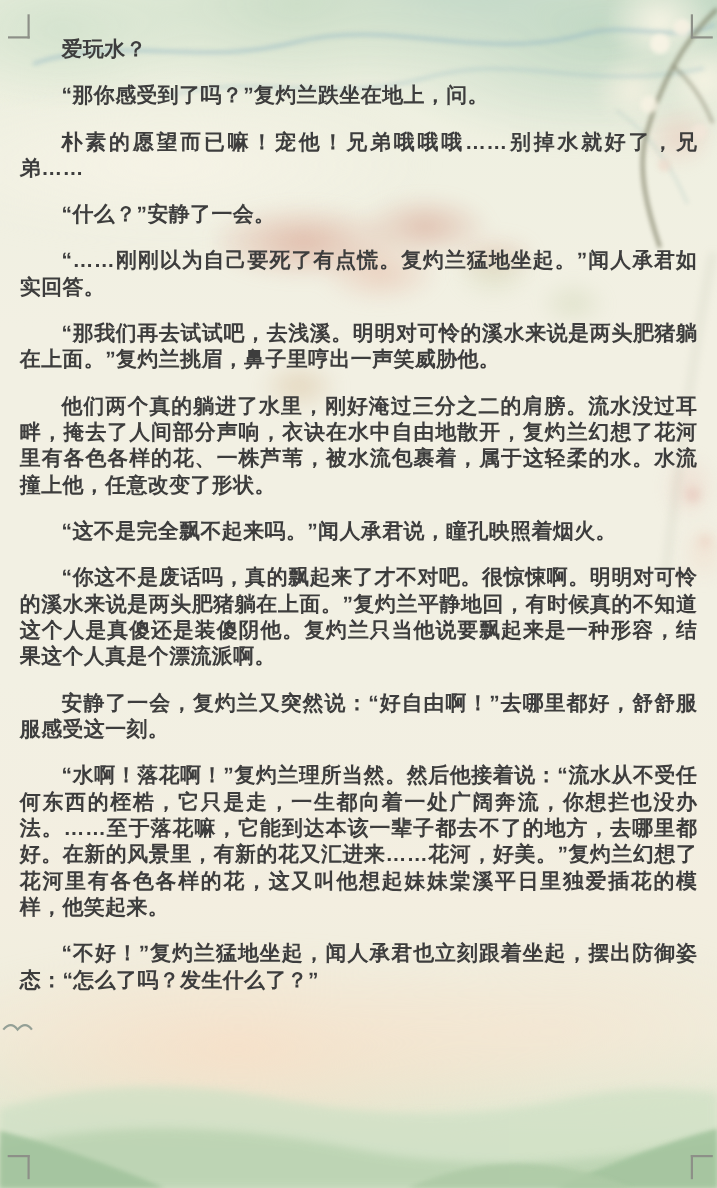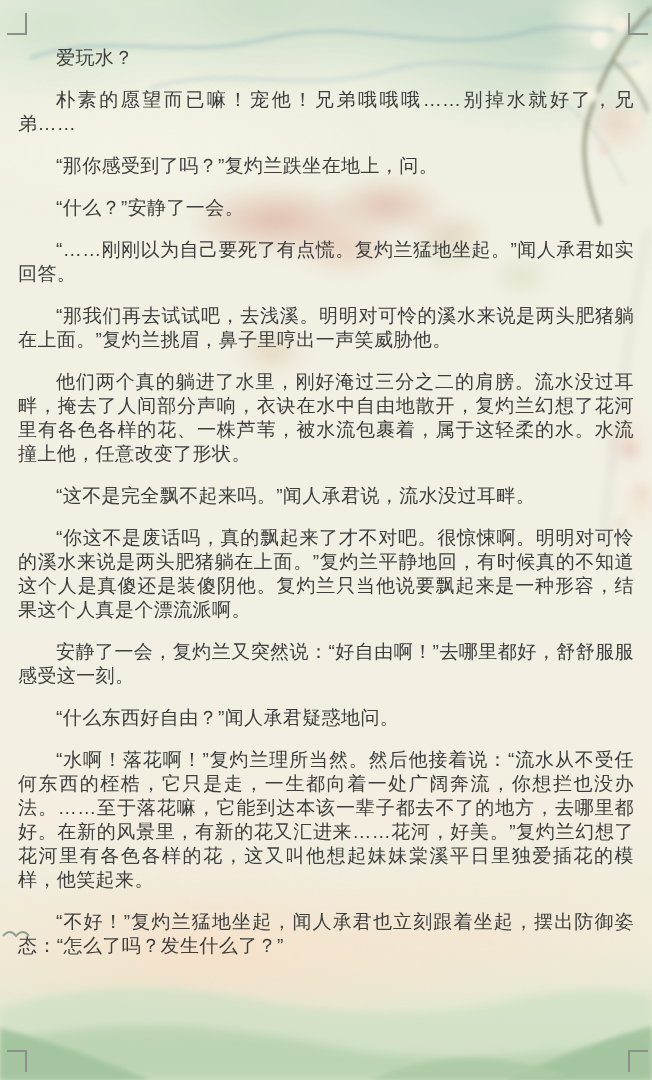--- a/index.html
+++ b/index.html
@@ -79,21 +79,21 @@
   .corner.tr{left:628px;top:13px;border-left:2px solid #8d9088;border-bottom:2px solid #8d9088;}
   .corner.bl{left:7px;top:1050px;border-right:2px solid #8d9088;border-top:2px solid #8d9088;}
   .corner.br{left:628px;top:1050px;border-left:2px solid #8d9088;border-top:2px solid #8d9088;}
 
   
   .reader{
     position:absolute;left:18px;right:18px;top:30px;z-index:2;
     color:#3d3d3d;font-size:19px;line-height:24px;
     text-align:justify;letter-spacing:.4px;
   }
-  .reader p.para{margin:16px 0 18px 0;text-indent:2em;}
+  .reader p.para{margin:4px 0 18px 0;text-indent:2em;font-weight:bold;}
 </style>
 </head>
 <body>
 
 <div class="bg">
   <div class="blob canopy"></div>
   <div class="blob fog"></div>
   <div class="blob pink-patch"></div>
   <div class="blob tan-shape"></div>
   <div class="blob leaves-mid"></div>
@@ -140,25 +140,24 @@
   </svg>
 </div>
 
 <div class="corner tl"></div>
 <div class="corner tr"></div>
 <div class="corner bl"></div>
 <div class="corner br"></div>
 
 <div class="reader">
     <p class="para">爱玩水？</p>
+    <p class="para">“那你感受到了吗？”复灼兰跌坐在地上，问。</p>
     <p class="para">朴素的愿望而已嘛！宠他！兄弟哦哦哦……别掉水就好了，兄弟……</p>
-    <p class="para">“那你感受到了吗？”复灼兰跌坐在地上，问。</p>
     <p class="para">“什么？”安静了一会。</p>
     <p class="para">“……刚刚以为自己要死了有点慌。复灼兰猛地坐起。”闻人承君如实回答。</p>
     <p class="para">“那我们再去试试吧，去浅溪。明明对可怜的溪水来说是两头肥猪躺在上面。”复灼兰挑眉，鼻子里哼出一声笑威胁他。</p>
     <p class="para">他们两个真的躺进了水里，刚好淹过三分之二的肩膀。流水没过耳畔，掩去了人间部分声响，衣诀在水中自由地散开，复灼兰幻想了花河里有各色各样的花、一株芦苇，被水流包裹着，属于这轻柔的水。水流撞上他，任意改变了形状。</p>
-    <p class="para">“这不是完全飘不起来吗。”闻人承君说，流水没过耳畔。</p>
+    <p class="para">“这不是完全飘不起来吗。”闻人承君说，瞳孔映照着烟火。</p>
     <p class="para">“你这不是废话吗，真的飘起来了才不对吧。很惊悚啊。明明对可怜的溪水来说是两头肥猪躺在上面。”复灼兰平静地回，有时候真的不知道这个人是真傻还是装傻阴他。复灼兰只当他说要飘起来是一种形容，结果这个人真是个漂流派啊。</p>
     <p class="para">安静了一会，复灼兰又突然说：“好自由啊！”去哪里都好，舒舒服服感受这一刻。</p>
-    <p class="para">“什么东西好自由？”闻人承君疑惑地问。</p>
     <p class="para">“水啊！落花啊！”复灼兰理所当然。然后他接着说：“流水从不受任何东西的桎梏，它只是走，一生都向着一处广阔奔流，你想拦也没办法。……至于落花嘛，它能到达本该一辈子都去不了的地方，去哪里都好。在新的风景里，有新的花又汇进来……花河，好美。”复灼兰幻想了花河里有各色各样的花，这又叫他想起妹妹棠溪平日里独爱插花的模样，他笑起来。</p>
     <p class="para">“不好！”复灼兰猛地坐起，闻人承君也立刻跟着坐起，摆出防御姿态：“怎么了吗？发生什么了？”</p>
   </div>
 
 </body></html>

